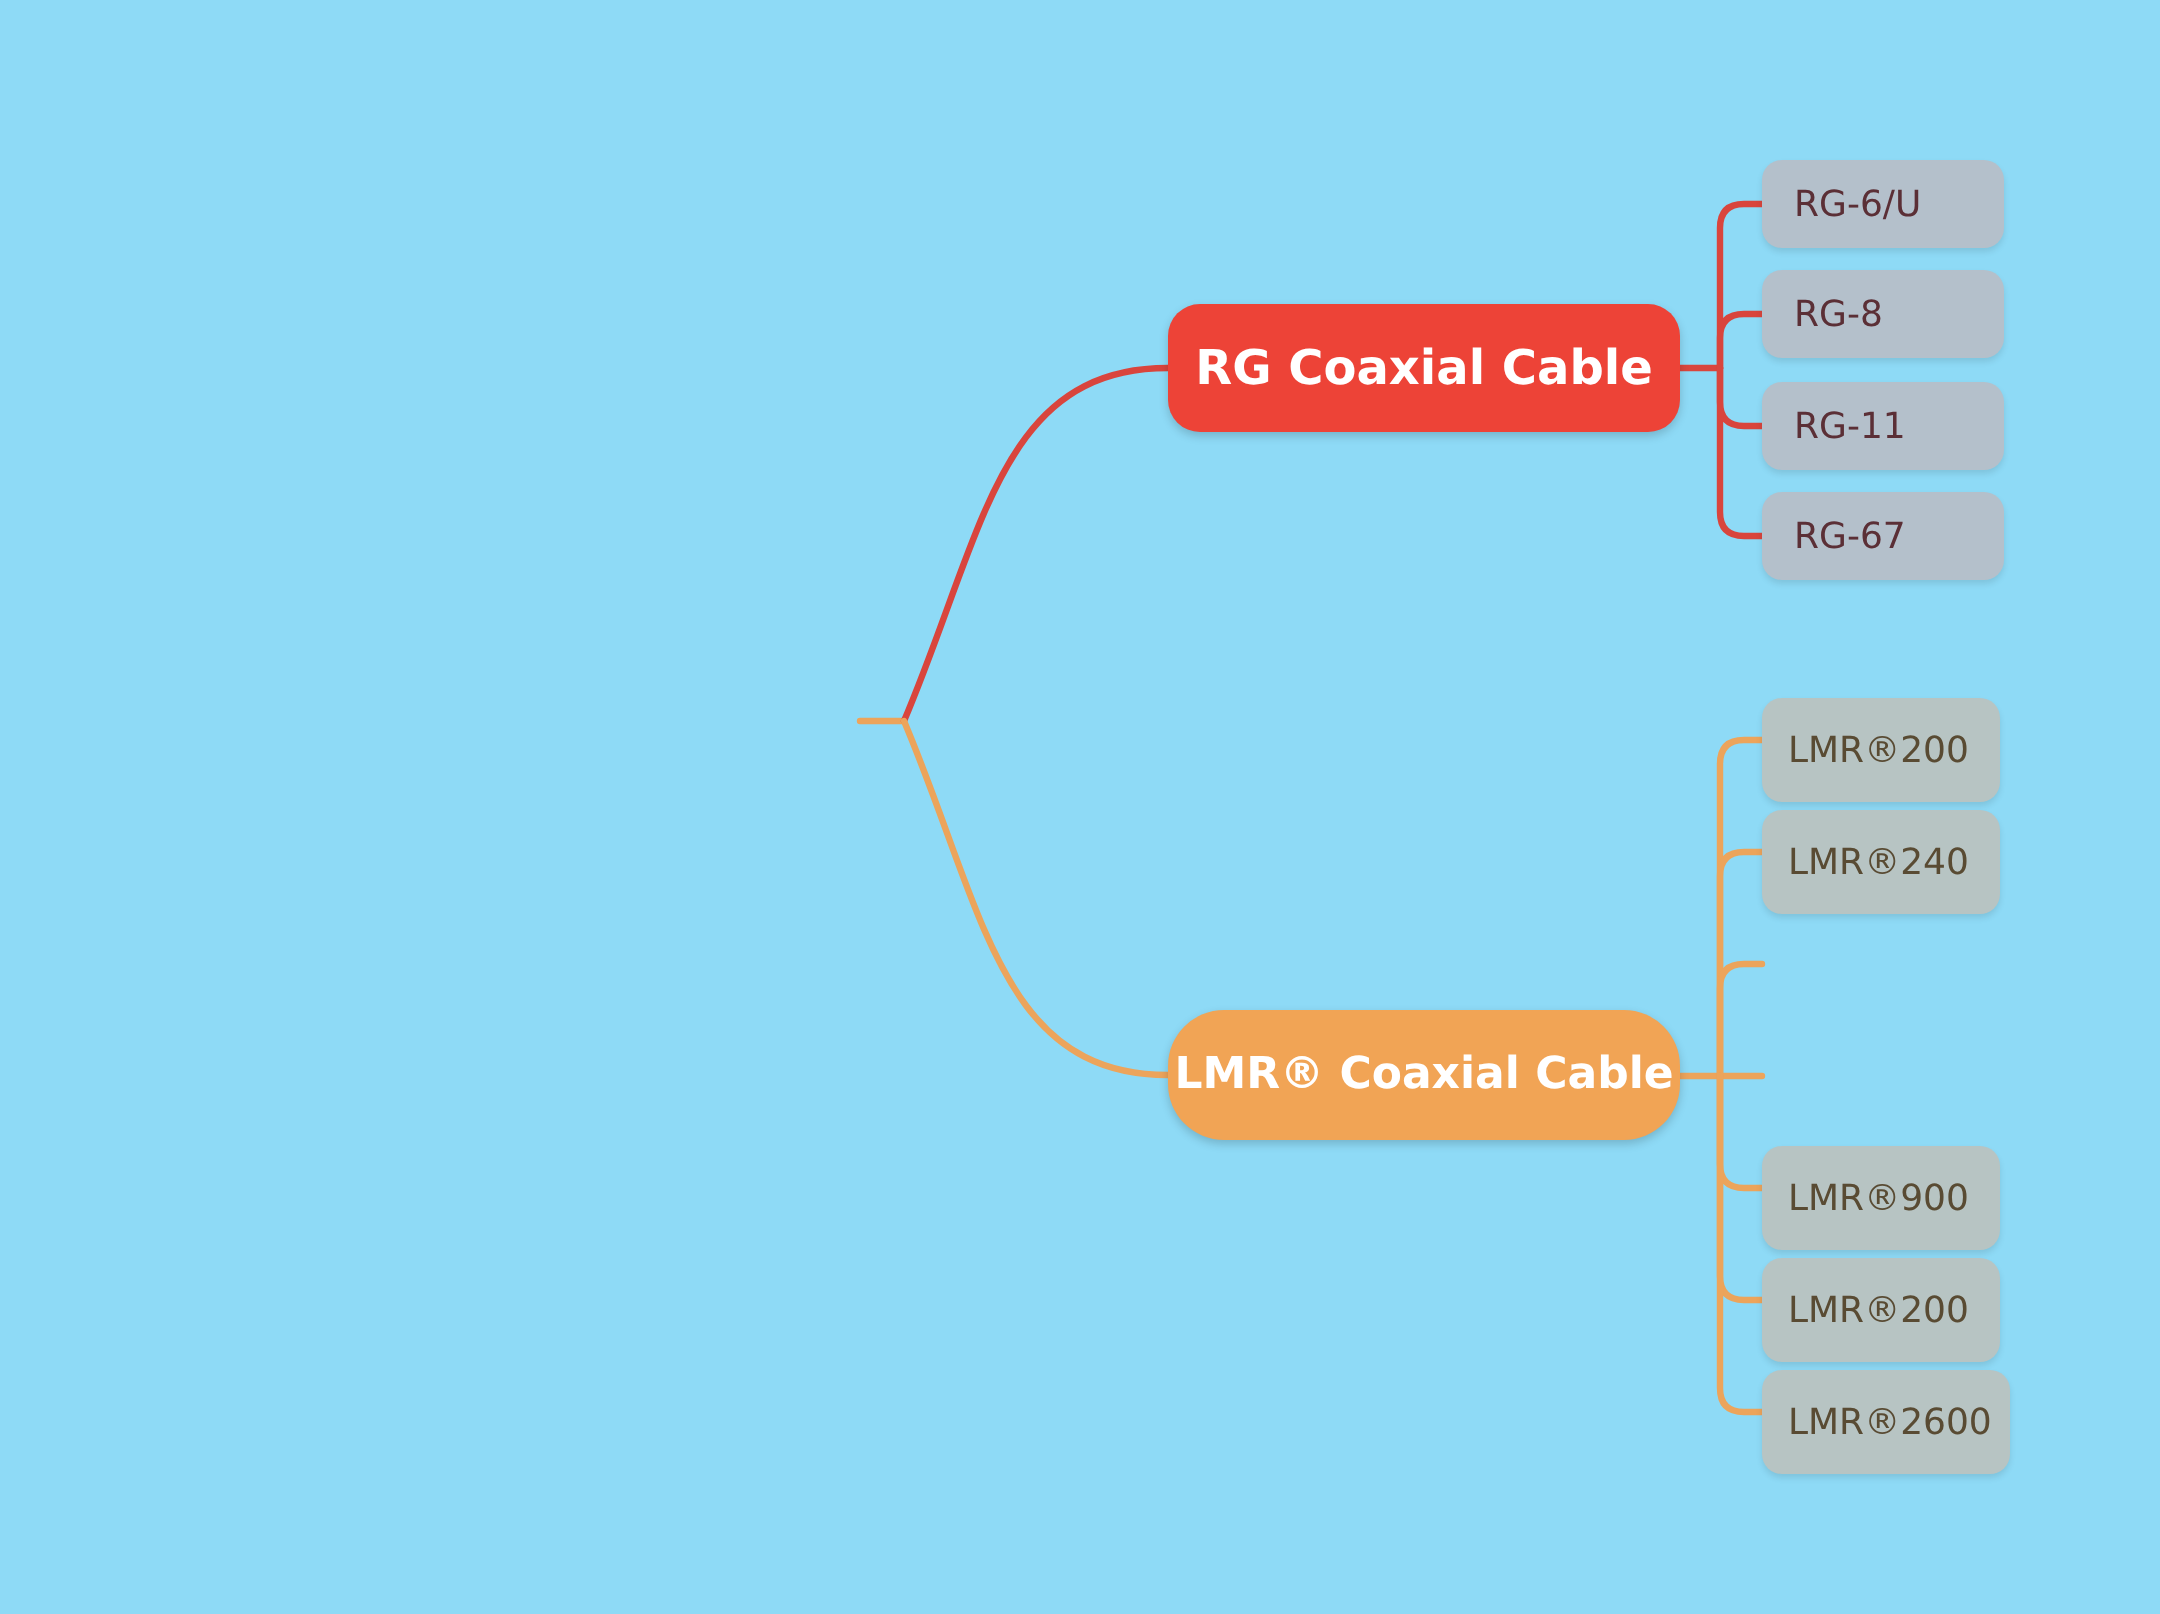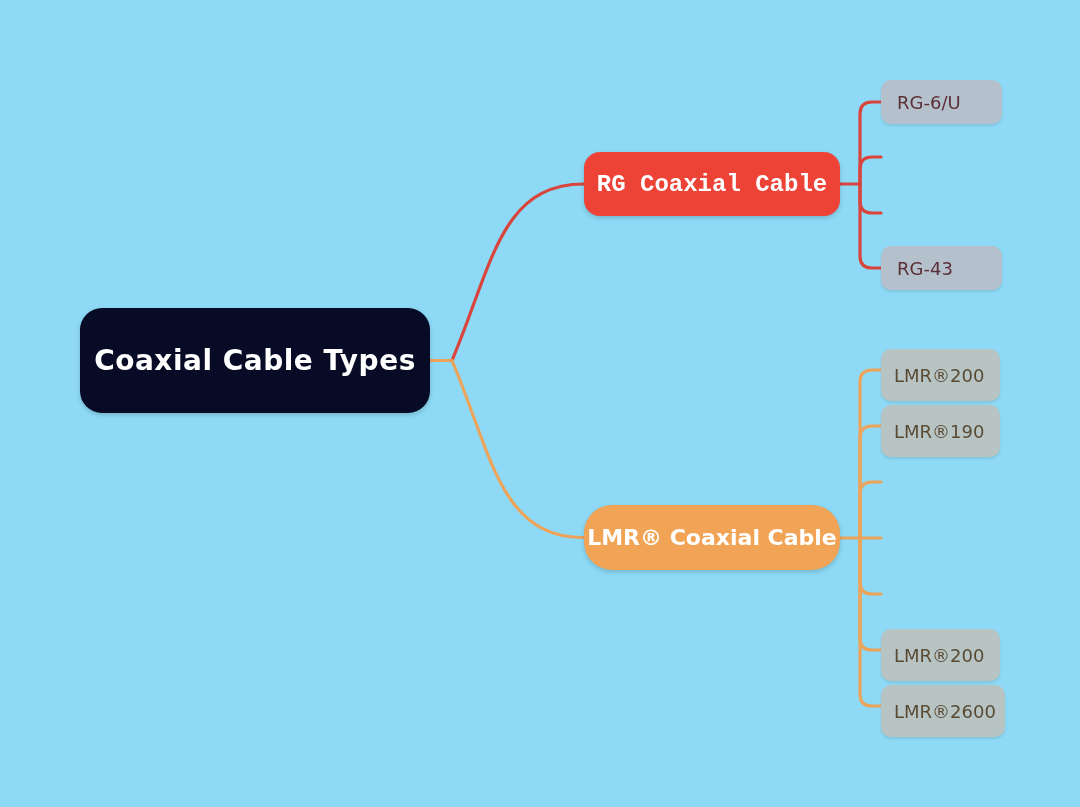--- a/index.html
+++ b/index.html
@@ -30,21 +30,21 @@
     position:absolute;display:flex;align-items:center;justify-content:center;
     color:var(--node-text);font-weight:bold;
     box-shadow:0 2px 5px rgba(0,0,0,0.18);
   }
   .node-root{
     left:80px;top:308px;width:350px;height:105px;border-radius:22px;
     background:var(--root-bg);font-size:28px;letter-spacing:0.5px;
   }
   .node-rg{
     left:584px;top:152px;width:256px;height:64px;border-radius:16px;
-    background:var(--rg-bg);font-size:24px;font-family:Liberation Mono, monospace;
+    background:var(--rg-bg);font-size:24px;
   }
   .node-lmr{
     left:584px;top:505px;width:256px;height:65px;border-radius:28px;
     background:var(--lmr-bg);font-size:22px;
   }
   .leaf{
     position:absolute;left:881px;display:flex;align-items:center;
     border-radius:10px;font-size:18px;
     box-shadow:0 2px 3px rgba(0,0,0,0.10);
   }
@@ -77,26 +77,28 @@
 
     <path class="lmr-line" d="M 838 538 L 881 538"></path>
     <path class="lmr-line" d="M 860 538 L 860 382 Q 860 370 872 370 L 881 370"></path>
     <path class="lmr-line" d="M 860 538 L 860 438 Q 860 426 872 426 L 881 426"></path>
     <path class="lmr-line" d="M 860 538 L 860 494 Q 860 482 872 482 L 881 482"></path>
     <path class="lmr-line" d="M 860 538 L 860 582 Q 860 594 872 594 L 881 594"></path>
     <path class="lmr-line" d="M 860 538 L 860 638 Q 860 650 872 650 L 881 650"></path>
     <path class="lmr-line" d="M 860 538 L 860 694 Q 860 706 872 706 L 881 706"></path>
   </svg>
 
-  <div class="node node-root">Coaxial Cable Types</div>
 
   <div class="node node-rg">RG Coaxial Cable</div>
   <div class="node node-lmr">LMR® Coaxial Cable</div>
 
   <div class="leaf leaf-rg" style="top:80px">RG-6/U</div>
-  <div class="leaf leaf-rg" style="top:246px">RG-43</div>
+  <div class="leaf leaf-rg" style="top:135px">RG-8</div>
+  <div class="leaf leaf-rg" style="top:191px">RG-11</div>
+  <div class="leaf leaf-rg" style="top:246px">RG-67</div>
 
   <div class="leaf leaf-lmr" style="top:349px">LMR®200</div>
-  <div class="leaf leaf-lmr" style="top:405px">LMR®190</div>
+  <div class="leaf leaf-lmr" style="top:405px">LMR®240</div>
+  <div class="leaf leaf-lmr" style="top:573px">LMR®900</div>
   <div class="leaf leaf-lmr" style="top:629px">LMR®200</div>
   <div class="leaf leaf-lmr leaf-wide" style="top:685px">LMR®2600</div>
 
 </div>
 
 </body></html>

